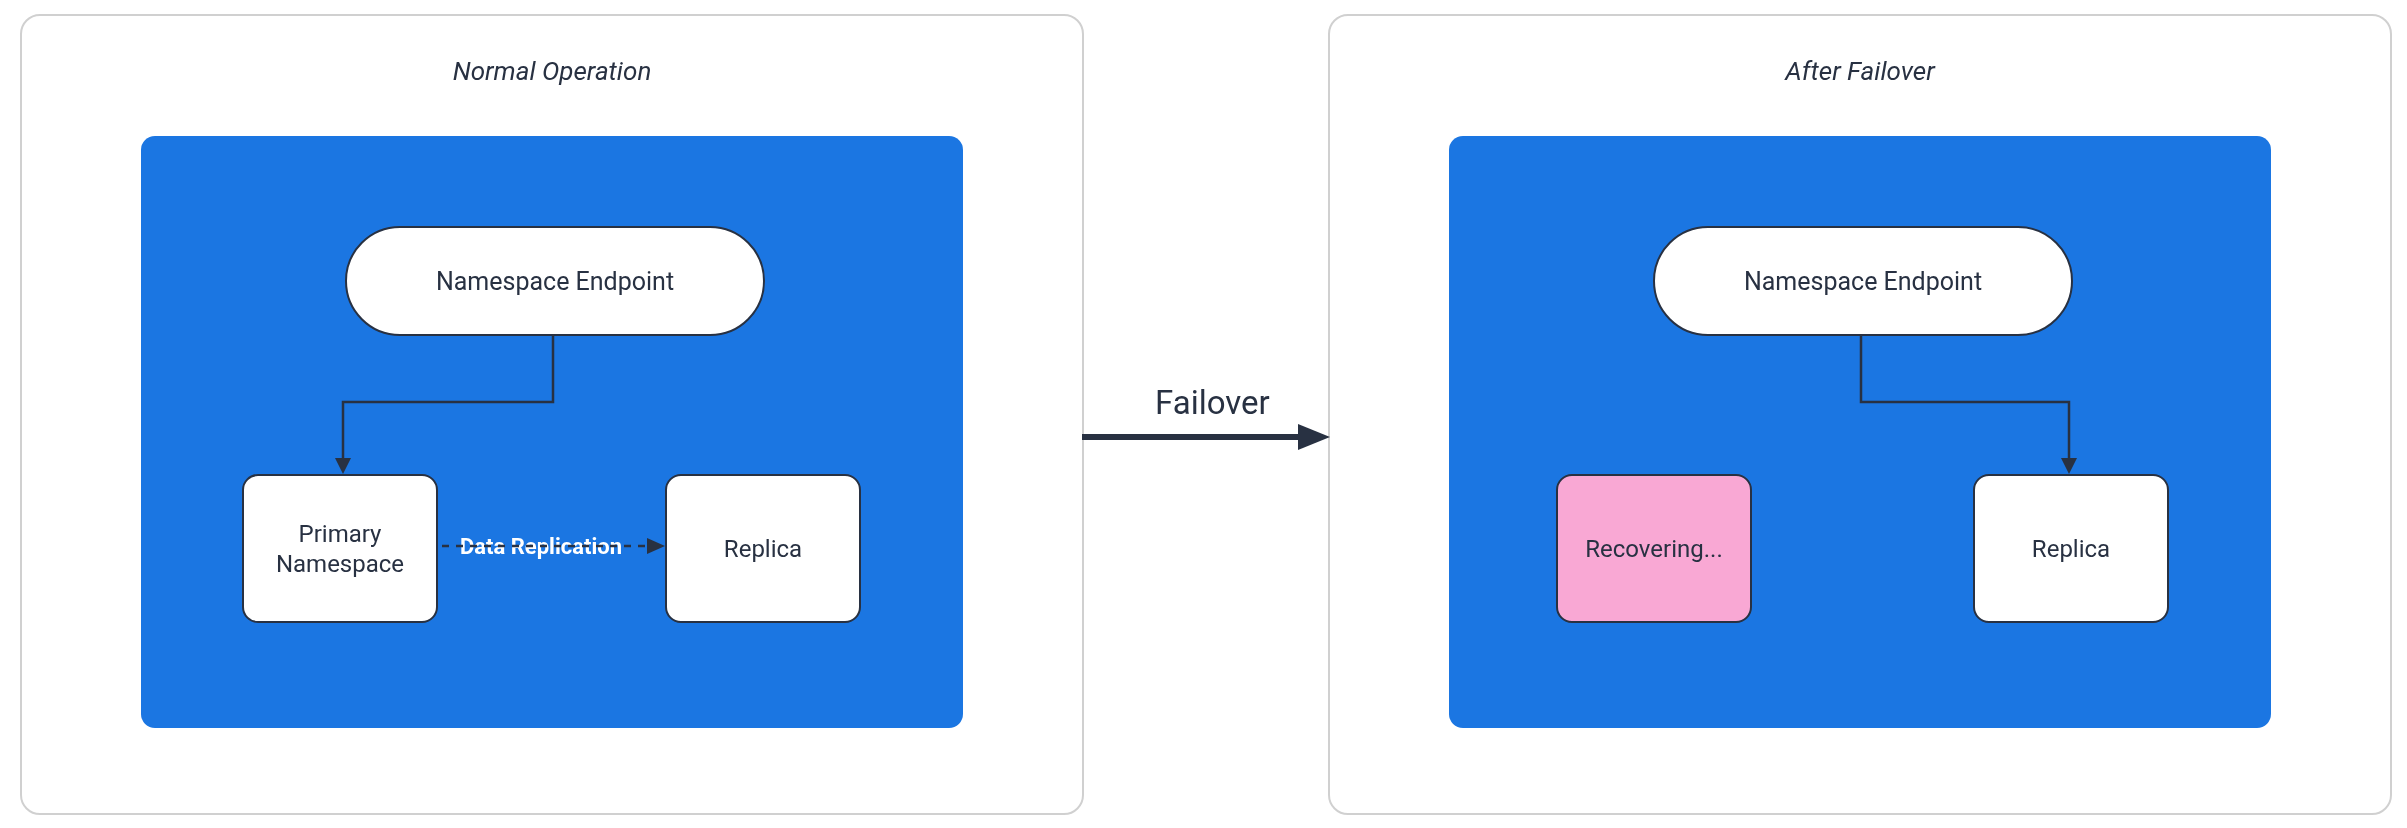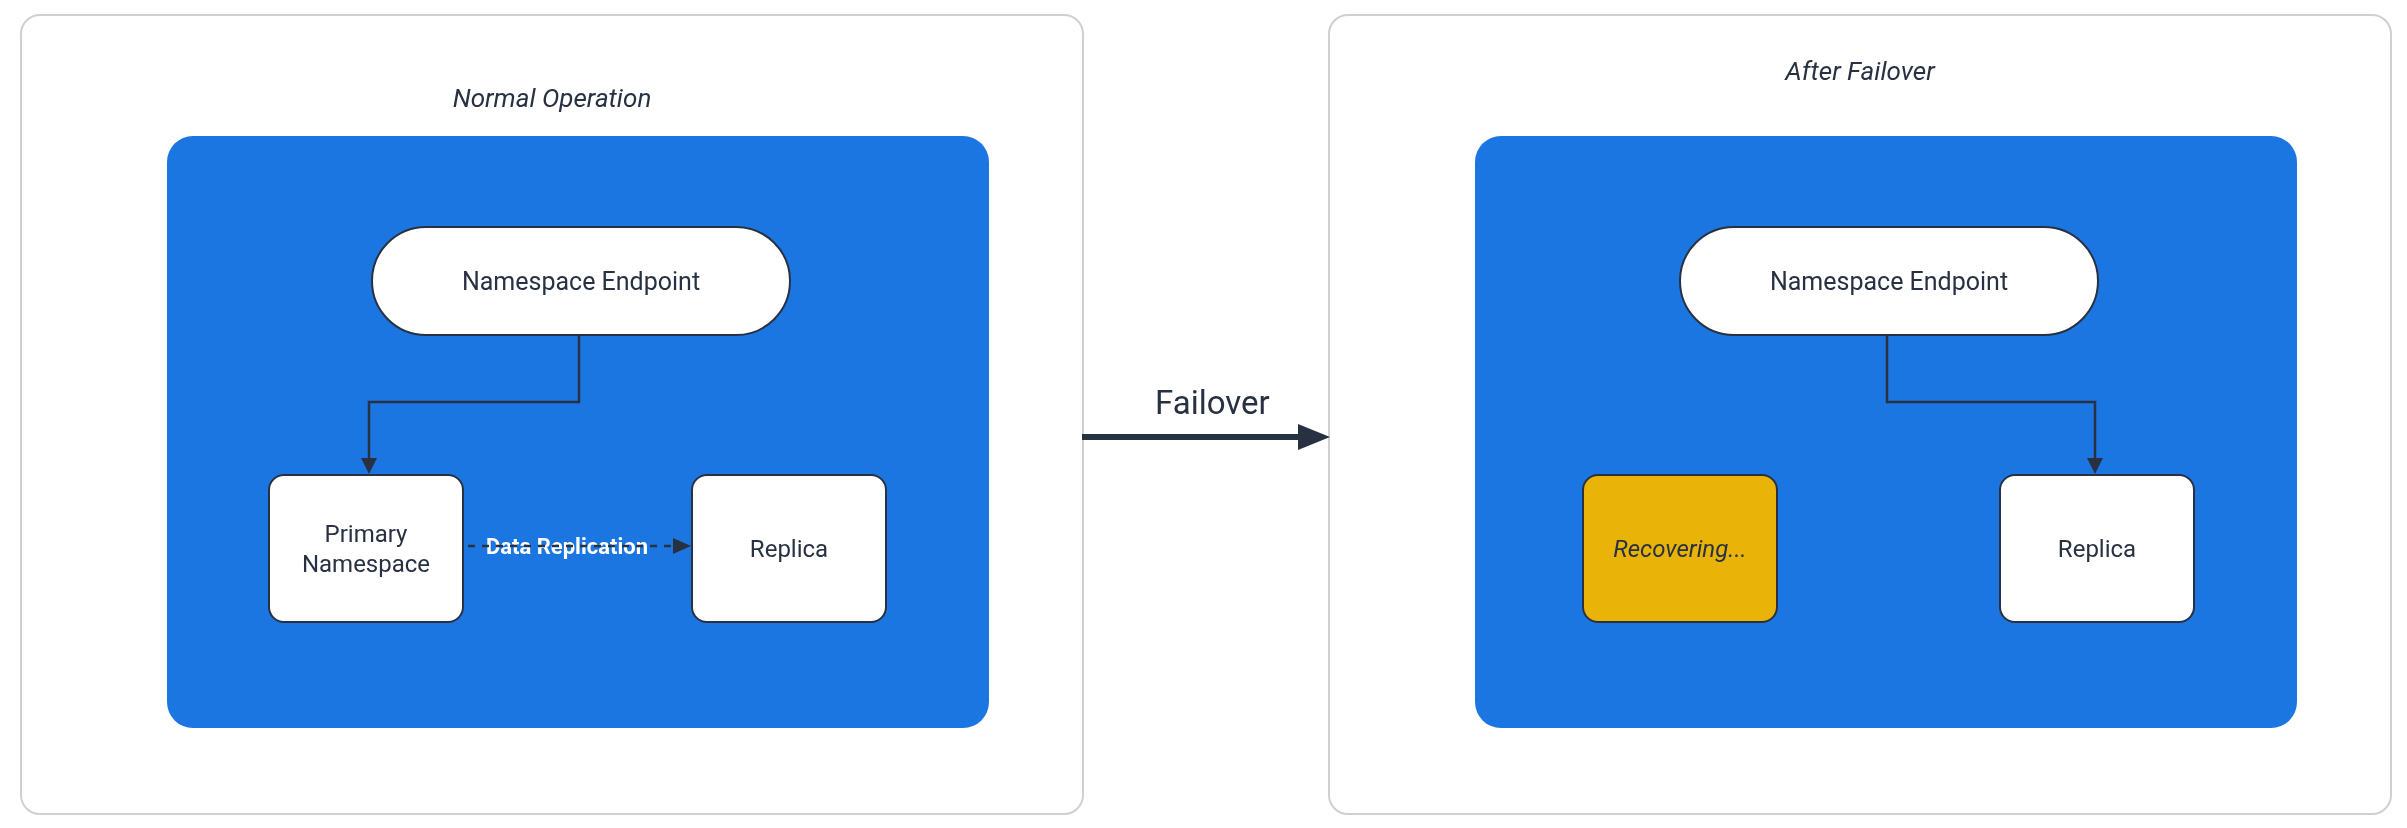--- a/index.html
+++ b/index.html
@@ -23,22 +23,21 @@
   }
   .panel-title {
     position: absolute;
     font-style: italic;
     font-size: 26px;
     color: #283142;
   }
   .blue-box {
     position: absolute;
     background: #1B76E2;
-    border-radius: 26px;
-    margin-left: 26px;
+    border-radius: 14px;
   }
   .endpoint {
     position: absolute;
     background: #ffffff;
     border: 2px solid #283142;
     border-radius: 55px;
     display: flex;
     align-items: center;
     justify-content: center;
     font-size: 25px;
@@ -51,22 +50,21 @@
     border-radius: 16px;
     display: flex;
     align-items: center;
     justify-content: center;
     text-align: center;
     font-size: 24px;
     line-height: 1.25;
     color: #283142;
   }
   .node-recovering {
-    background: #eab308;
-    font-style: italic;
+    background: #f9a8d4;
     color: #283142;
     text-align: right;
   }
   .repl-label {
     position: absolute;
     font-weight: 700;
     font-size: 22px;
     color: #ffffff;
     white-space: nowrap;
   }
@@ -88,21 +86,21 @@
     stroke: none;
   }
   svg { position: absolute; overflow: visible; }
 </style>
 </head>
 <body>
 
 <div class="stage">
 
   <div class="panel" style="left:20px; top:14px; width:1060px; height:797px;">
-    <div class="panel-title" style="left:0; right:0; top:40px; text-align:center;margin-top:27px;">Normal Operation</div>
+    <div class="panel-title" style="left:0; right:0; top:40px; text-align:center;">Normal Operation</div>
 
     <div class="blue-box" style="left:119px; top:120px; width:822px; height:592px;">
 
       <div class="endpoint" style="left:204px; top:90px; width:416px; height:106px;">Namespace Endpoint</div>
 
       <div class="node" style="left:101px; top:338px; width:192px; height:145px; white-space:pre-line;">Primary
 Namespace</div>
 
       <div class="node" style="left:524px; top:338px; width:192px; height:145px;">Replica</div>
 

